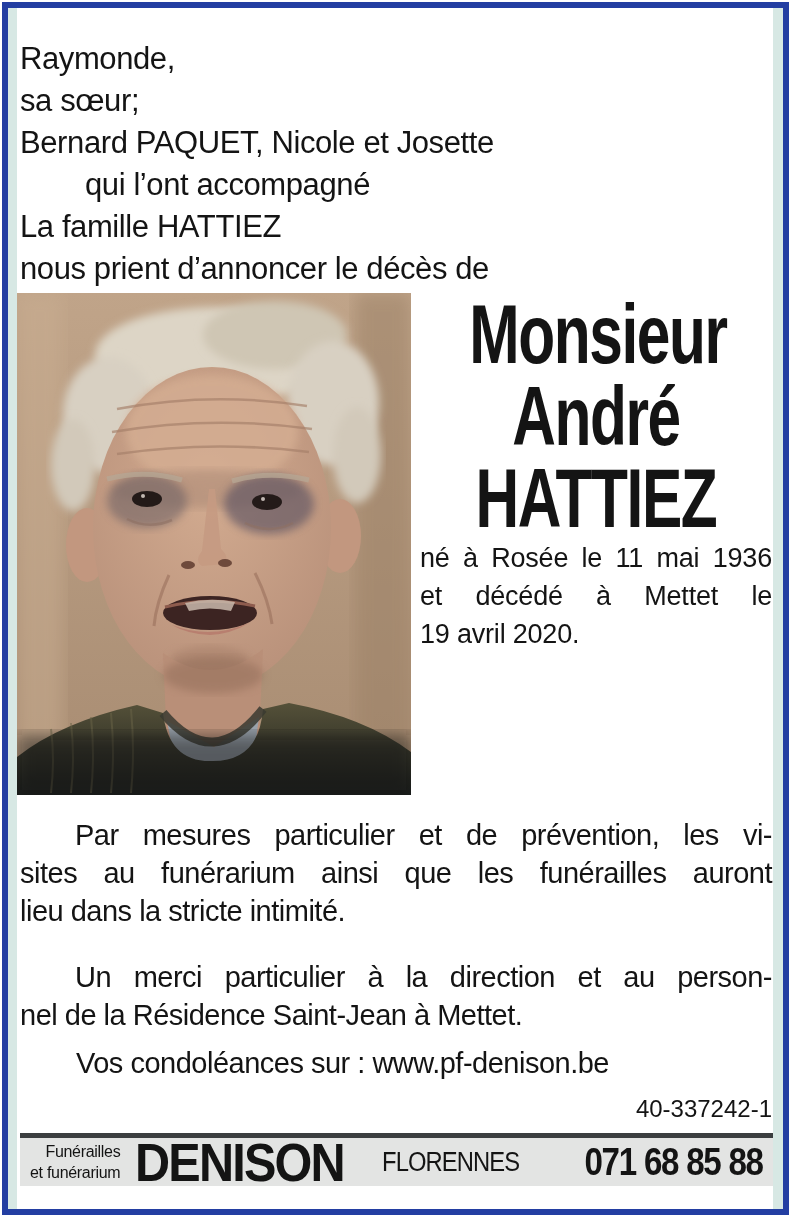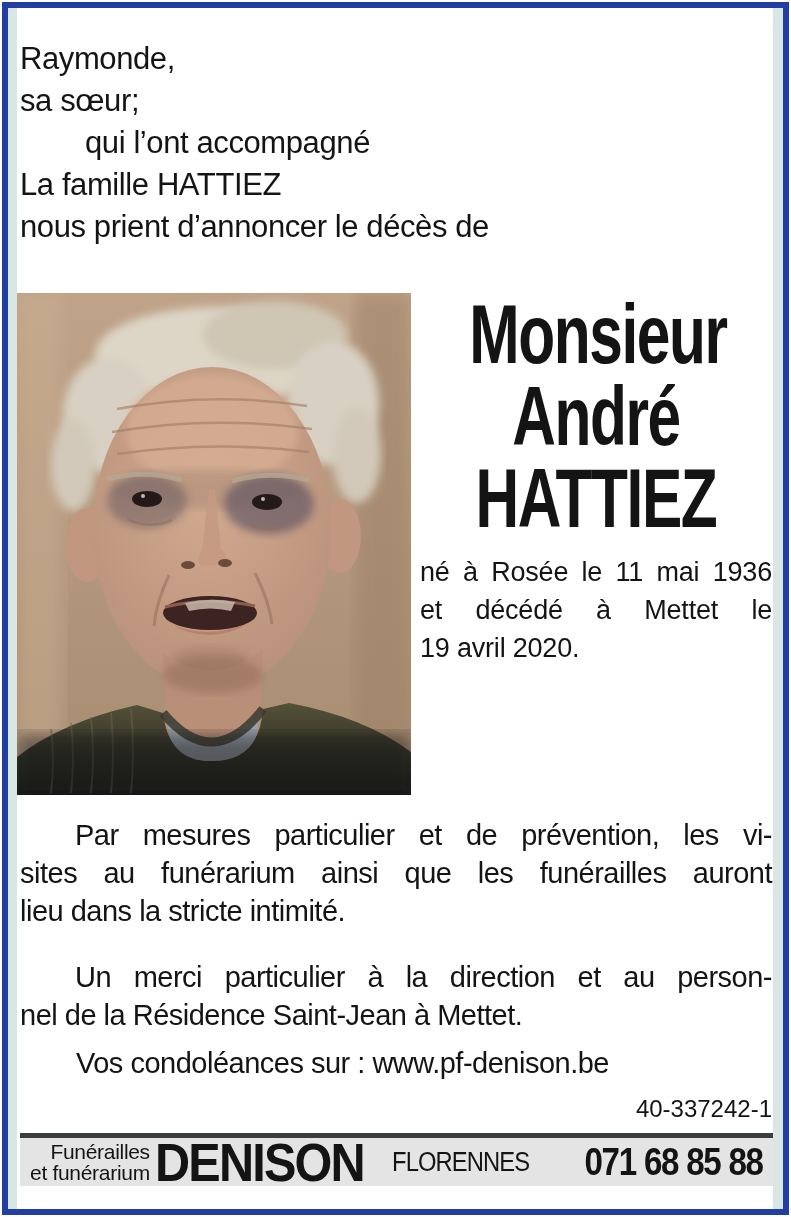--- a/index.html
+++ b/index.html
@@ -21,39 +21,39 @@
   .intro .indent { padding-left:65px; }
 
   
   .photo { position:absolute; left:17px; top:293px; width:394px; height:502px; }
   .photo svg { display:block; width:100%; height:100%; }
 
   
   .name-col { position:absolute; left:420px; top:293px; width:352px; }
   .name-line { text-align:center; font-weight:bold; font-size:84px; line-height:82px;
                letter-spacing:-2px; transform:scaleX(0.72); transform-origin:50% 50%; white-space:nowrap; }
-  .life { margin-top:14px; font-size:27px; line-height:38px; letter-spacing:-0.2px; }
+  .life { font-size:27px; line-height:38px; letter-spacing:-0.2px; }
 
   .jline   { text-align:justify; text-align-last:justify; }
   .lline   { text-align:left; }
   .pindent { padding-left:55px; }
 
   
   .bodytext { position:absolute; left:20px; width:752px; top:816px;
               font-size:29px; line-height:38px; letter-spacing:-0.5px; }
   .para + .para { margin-top:28px; }
   .single { margin-top:12px; padding-left:62px; }
   .conds  { margin-top:10px; padding-left:56px; }
   .ref    { margin-top:8px; text-align:right; font-size:24px; letter-spacing:0; }
 
   
   .bar { position:absolute; left:20px; top:1133px; width:753px; height:53px;
          border-top:5px solid var(--rule_dark,#3b3e40); background:var(--bar_gray,#e3e4e3);
          display:flex; align-items:center; justify-content:space-between; padding:0 10px; box-sizing:border-box; }
-  .tagline { text-align:right; font-size:21px; line-height:21px; letter-spacing:-0.3px; }
+  .tagline { text-align:right; font-size:16px; line-height:21px; letter-spacing:-0.3px; }
   .brand { font-size:54px; font-weight:bold; letter-spacing:-2px; line-height:53px;
            transform:scaleX(0.9); transform-origin:left center; white-space:nowrap; }
   .city  { align-self:flex-end; padding-bottom:8px; font-size:27px; letter-spacing:-1px;
            transform:scaleX(0.88); transform-origin:left bottom; white-space:nowrap; }
   .phone { font-size:39px; font-weight:bold; letter-spacing:-1.5px;
            transform:scaleX(0.85); transform-origin:right center; white-space:nowrap; }
 </style>
 </head>
 <body>
 
@@ -61,20 +61,21 @@
 
   <div class="frame"></div>
   <div class="strip left"></div>
   <div class="strip right"></div>
 
   <div class="intro">
     <div class="row">
       <span>Raymonde,</span>
       <span>sa sœur;</span>
     </div>
+    <div>Bernard PAQUET, Nicole et Josette</div>
     <div class="indent">qui l’ont accompagné</div>
     <div>La famille HATTIEZ</div>
     <div>nous prient d’annoncer le décès de</div>
   </div>
 
   <div class="photo">
     <svg viewBox="0 0 394 502" preserveAspectRatio="none" aria-hidden="true">
       <defs>
         <linearGradient id="bgg" x1="0" y1="0" x2="0" y2="1">
           <stop offset="0" stop-color="#c0a489"></stop>

